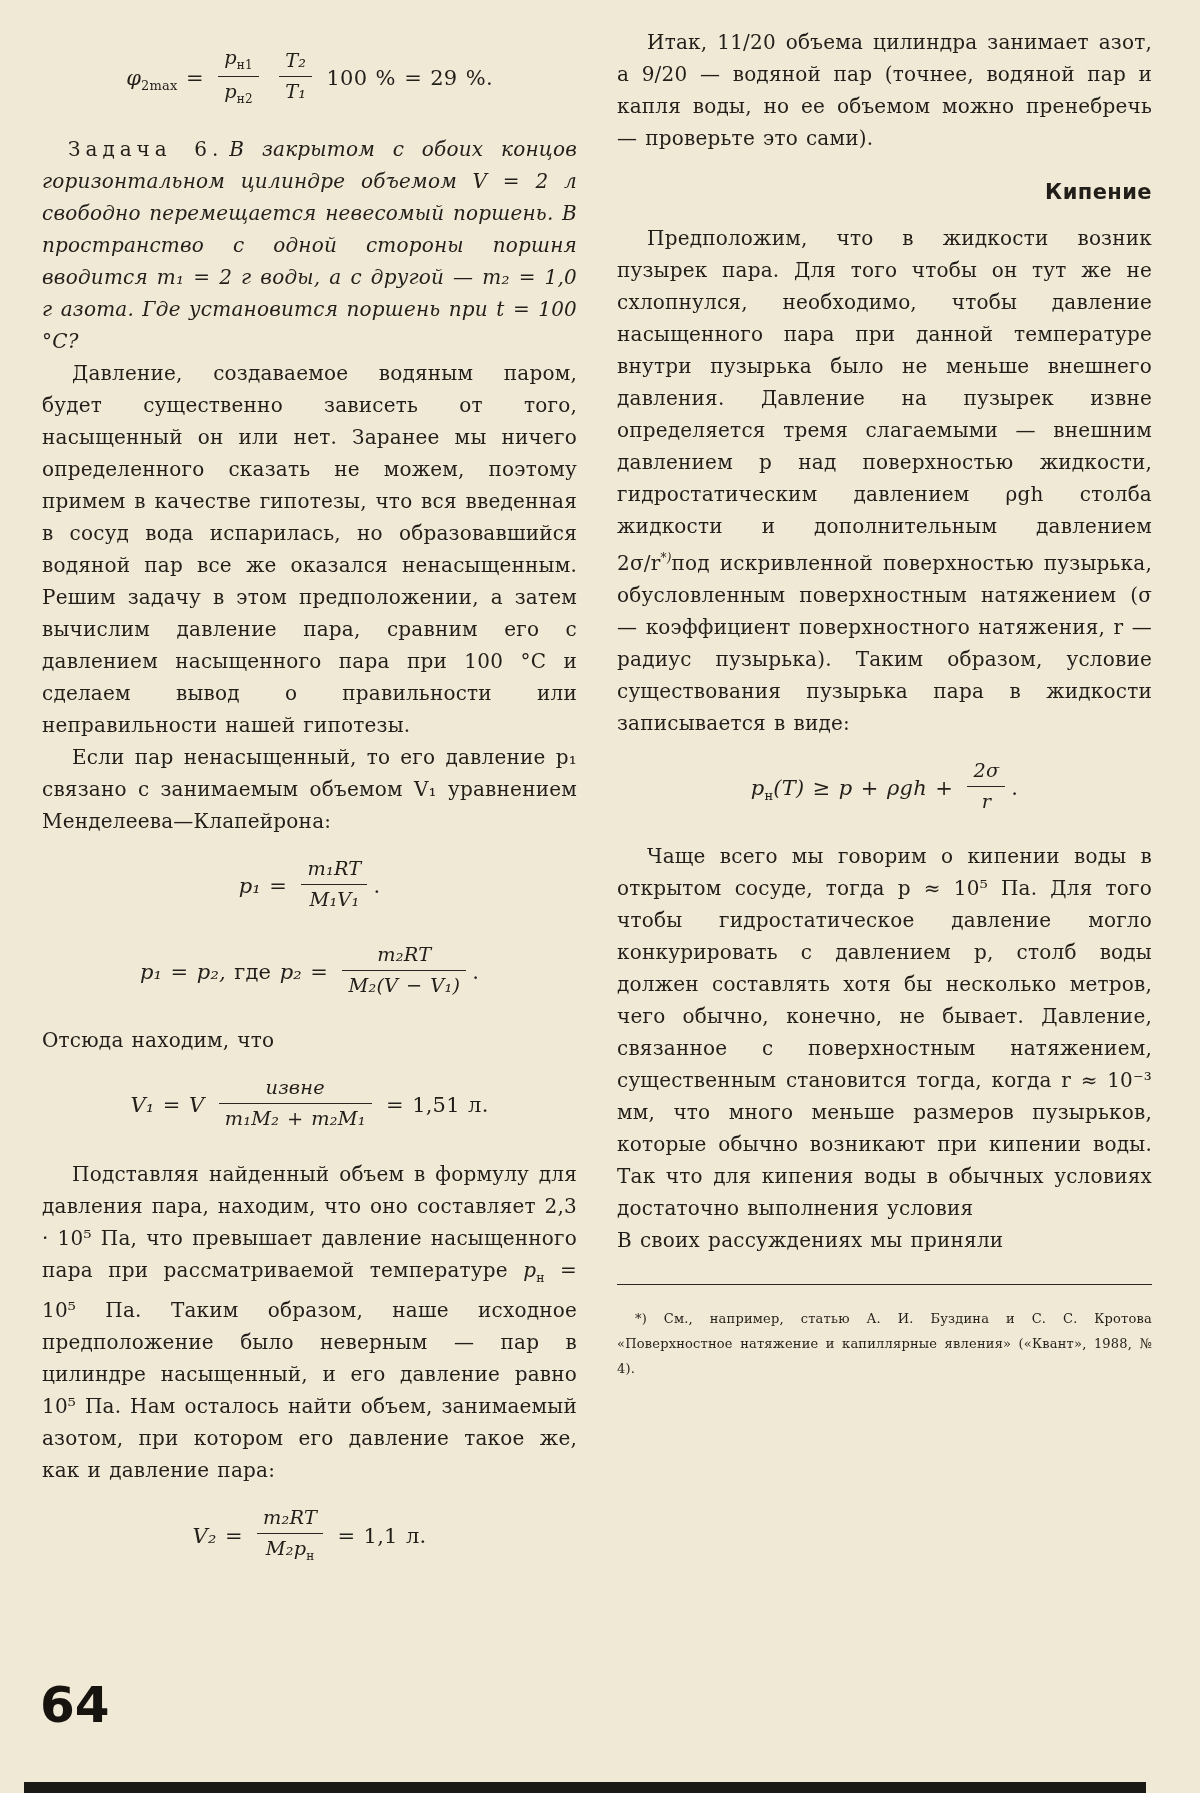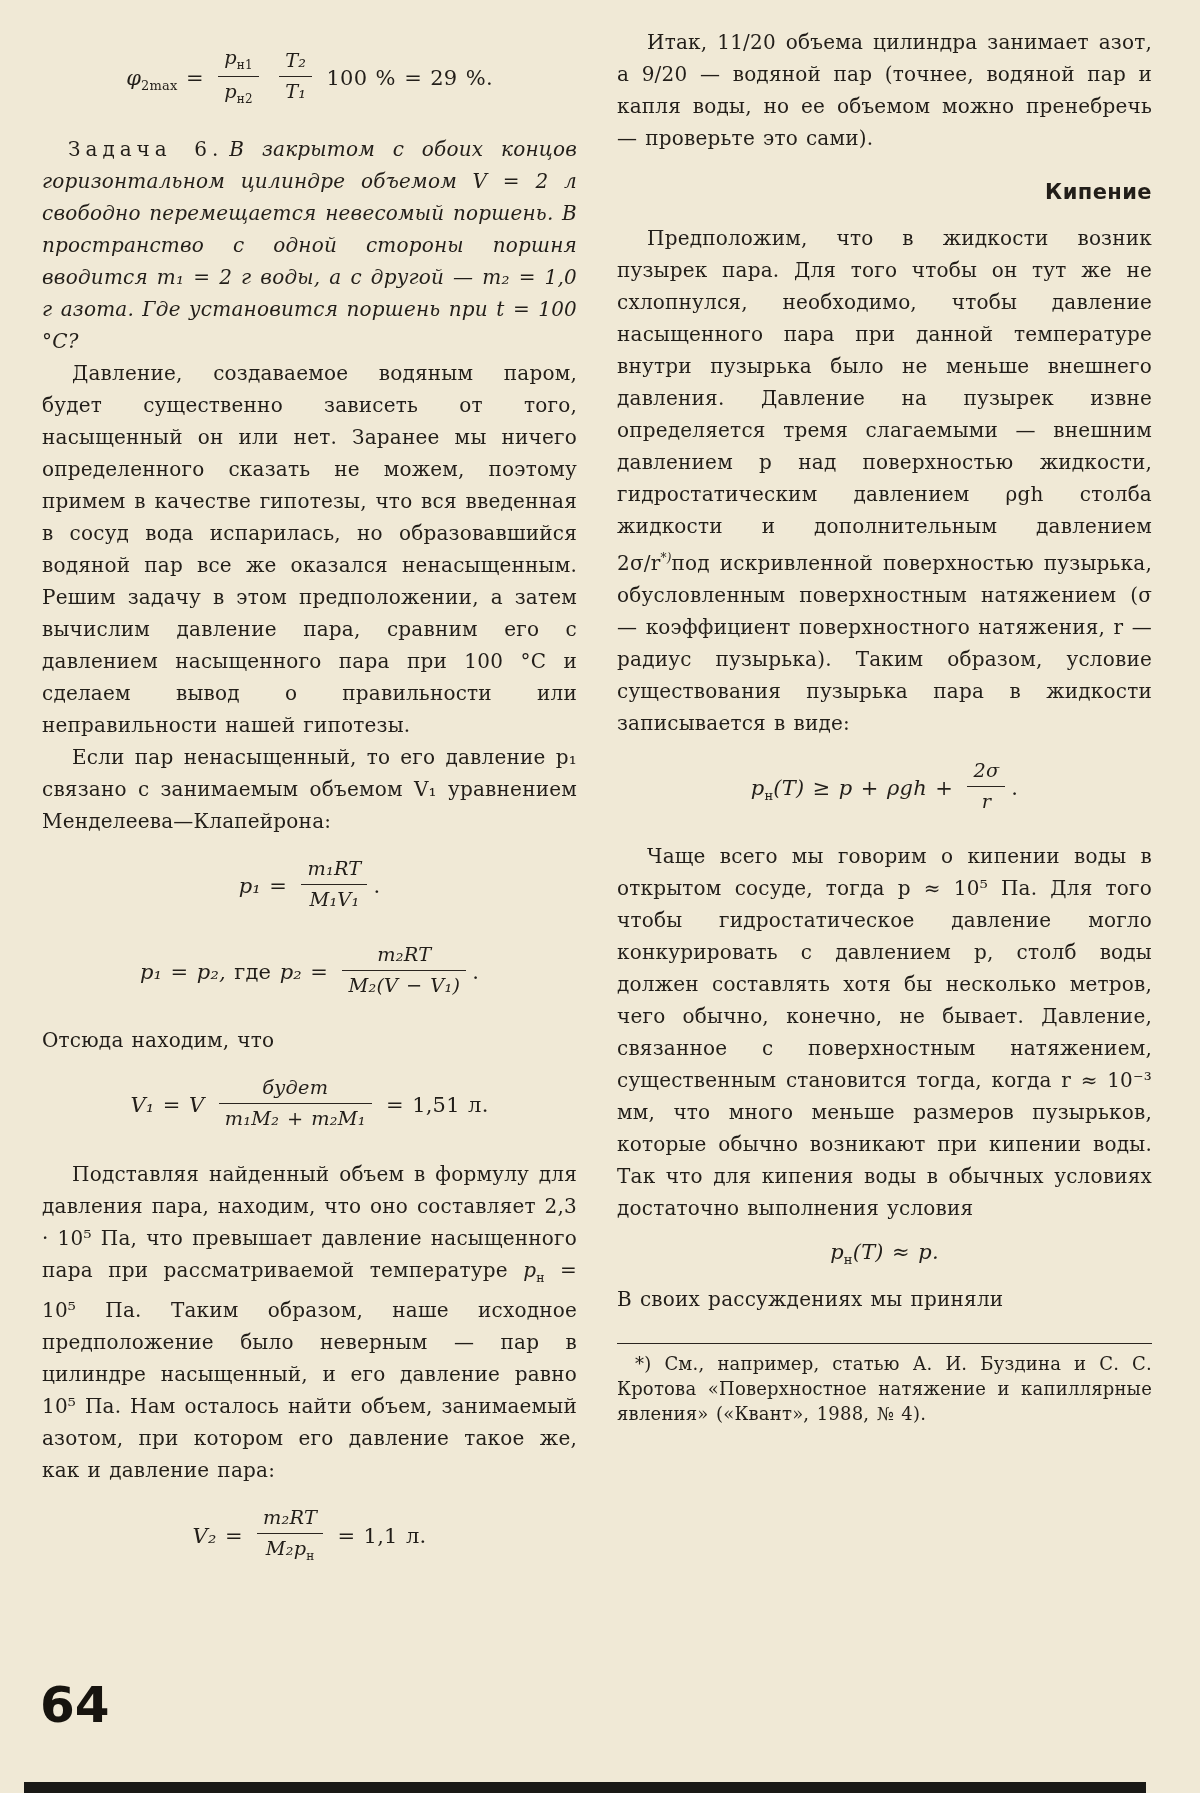--- a/index.html
+++ b/index.html
@@ -57,23 +57,23 @@
     vertical-align: middle;
     text-align: center;
     margin: 8px 6px;
     font-size: 0.92em;
     transform: translateY(-3px);
   }
   .frac > .num { display: block; padding: 0 6px 3px; border-bottom: 1.6px solid #2a2520; }
   .frac > .den { display: block; padding: 3px 6px 0; }
   .footnote {
     margin-top: 28px;
-    padding-top: 7px;
+    padding-top: 21px;
     border-top: 1.6px solid #2a2520;
-    font-size: 18px;
+    font-size: 13px;
     line-height: 25px;
     text-align: justify;
   }
   .footnote p { text-indent: 18px; }
   .page-number {
     position: absolute;
     left: 40px; bottom: 59px;
     font-family: "DejaVu Sans", sans-serif;
     font-weight: bold;
     font-size: 50px;
@@ -118,21 +118,21 @@
         <span class="var">p₁ = p₂,</span>
         <span>где</span>
         <span class="var">p₂ =</span>
         <span class="frac"><span class="num var">m₂RT</span><span class="den var">M₂(V − V₁)</span></span><span>.</span>
       </div>
 
       <p>Отсюда находим, что</p>
 
       <div class="formula">
         <span class="var">V₁ = V</span>
-        <span class="frac"><span class="num var">будет</span><span class="den var">m₁M₂ + m₂M₁</span></span>
+        <span class="frac"><span class="num var">извне</span><span class="den var">m₁M₂ + m₂M₁</span></span>
         <span>= 1,51 л.</span>
       </div>
 
       <p class="indent"><span>Подставляя найденный объем в формулу для давления пара, находим, что оно составляет 2,3 · 10⁵ Па, что превышает давление насыщенного пара при рассматриваемой температуре </span><span class="var">p</span><sub>н</sub><span> = 10⁵ Па. Таким образом, наше исходное предположение было неверным — пар в цилиндре насыщенный, и его давление равно 10⁵ Па. Нам осталось найти объем, занимаемый азотом, при котором его давление такое же, как и давление пара:</span></p>
 
       <div class="formula">
         <span class="var">V₂ =</span>
         <span class="frac"><span class="num var">m₂RT</span><span class="den"><span class="var">M₂p</span><sub>н</sub></span></span>
         <span>= 1,1 л.</span>
       </div>
@@ -148,23 +148,20 @@
 
       <p class="indent"><span>Предположим, что в жидкости возник пузырек пара. Для того чтобы он тут же не схлопнулся, необходимо, чтобы давление насыщенного пара при данной температуре внутри пузырька было не меньше внешнего давления. Давление на пузырек извне определяется тремя слагаемыми — внешним давлением p над поверхностью жидкости, гидростатическим давлением ρgh столба жидкости и дополнительным давлением 2σ/r</span><sup class="fn-mark">*)</sup><span>под искривленной поверхностью пузырька, обусловленным поверхностным натяжением (σ — коэффициент поверхностного натяжения, r — радиус пузырька). Таким образом, условие существования пузырька пара в жидкости записывается в виде:</span></p>
 
       <div class="formula">
         <span class="var">p</span><sub>н</sub><span class="var">(T) ≥ p + ρgh +</span>
         <span class="frac"><span class="num var">2σ</span><span class="den var">r</span></span><span>.</span>
       </div>
 
       <p class="indent">Чаще всего мы говорим о кипении воды в открытом сосуде, тогда p ≈ 10⁵ Па. Для того чтобы гидростатическое давление могло конкурировать с давлением p, столб воды должен составлять хотя бы несколько метров, чего обычно, конечно, не бывает. Давление, связанное с поверхностным натяжением, существенным становится тогда, когда r ≈ 10⁻³ мм, что много меньше размеров пузырьков, которые обычно возникают при кипении воды. Так что для кипения воды в обычных условиях достаточно выполнения условия</p>
 
-      <div class="formula">
-        <span class="var">p</span><sub>н</sub><span class="var">(T) ≈ p.</span>
-      </div>
 
       <p>В своих рассуждениях мы приняли</p>
 
       <div class="footnote">
         <p>*) См., например, статью А. И. Буздина и С. С. Кротова «Поверхностное натяжение и капиллярные явления» («Квант», 1988, № 4).</p>
       </div>
 
     </div>
   </div>
 

